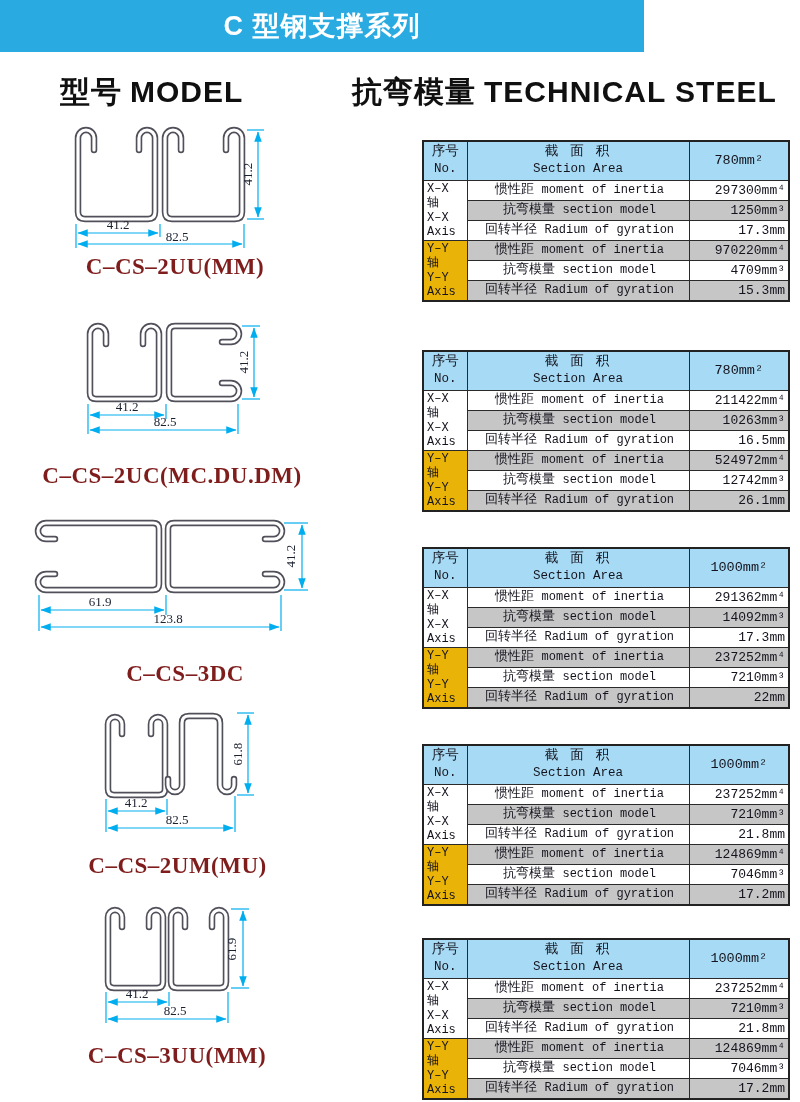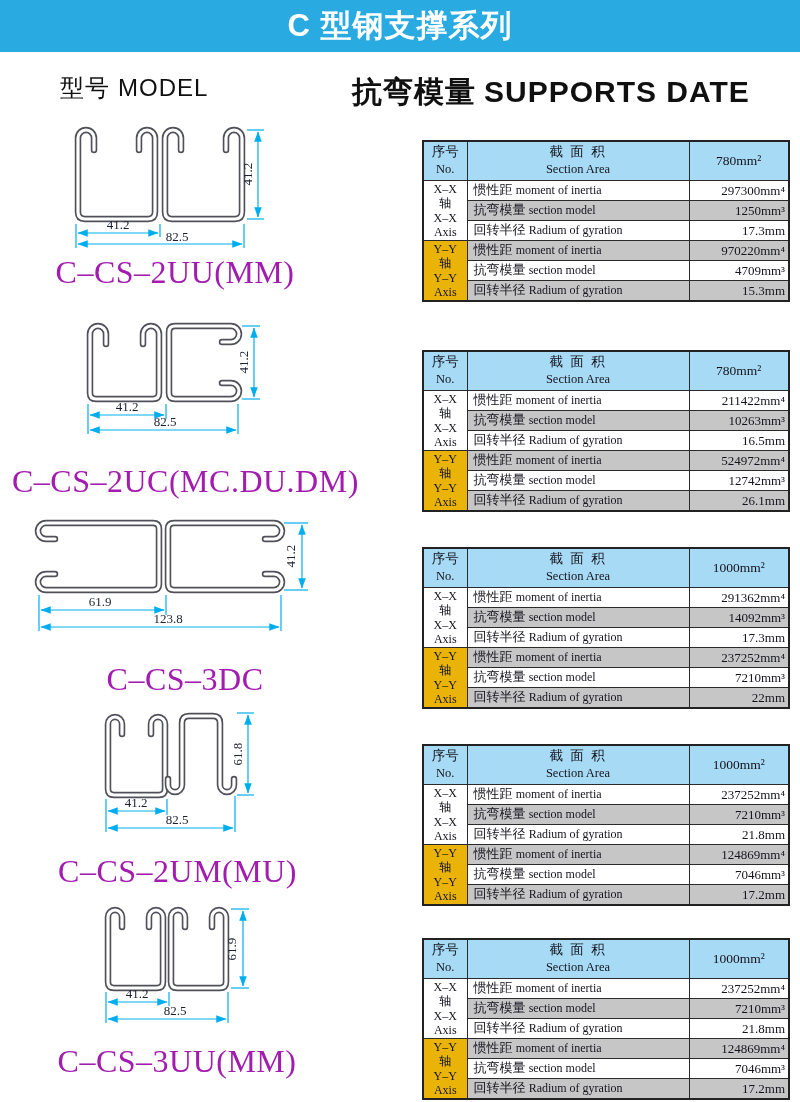--- a/index.html
+++ b/index.html
@@ -1,74 +1,74 @@
 <!DOCTYPE html>
 <html style="--banner_bg: #29abe2; --banner_text: #ffffff; --table_head_bg: #a7daf4; --row_gray: #c6c6c6; --dim_line: #00aeef; --profile: #50505a; --border: #222222;"><head>
 <meta charset="utf-8">
 <style>
   html,body{margin:0;padding:0;}
   body{width:800px;height:1102px;position:relative;background:#ffffff;overflow:hidden;
        font-family:"Liberation Sans","DejaVu Sans",sans-serif;}
   
-  .banner{position:absolute;left:0;top:0;width:800px;height:52px;background:var(--banner_bg,#29abe2);
+  .banner{position:absolute;left:0;top:0;width:644px;height:52px;background:var(--banner_bg,#29abe2);
           display:flex;align-items:center;justify-content:center;gap:26px;color:var(--banner_text,#fff);
-          font-weight:700;font-size:31px;letter-spacing:1px;white-space:nowrap;}
+          font-weight:700;font-size:27px;letter-spacing:1px;white-space:nowrap;}
   
-  .h-model{position:absolute;left:60px;top:72px;font-size:24px;font-weight:400;color:#101010;letter-spacing:1px;}
+  .h-model{position:absolute;left:60px;top:72px;font-size:30px;font-weight:700;color:#101010;letter-spacing:1px;}
   .h-tech{position:absolute;left:352px;top:72px;font-size:30px;font-weight:700;color:#101010;letter-spacing:1px;}
   .h-model .en,.h-tech .en{margin-left:8px;}
   
-  .cap{position:absolute;font-family:"Liberation Serif","DejaVu Serif",serif;font-size:32px;
-       color:#a21caf;text-align:center;letter-spacing:0.5px;white-space:nowrap;}
+  .cap{position:absolute;font-family:"Liberation Serif","DejaVu Serif",serif;font-size:23px;
+       color:#7f1d1d;text-align:center;letter-spacing:0.5px;white-space:nowrap;font-weight:bold;}
   .cap1{left:50px;top:254px;width:250px;}
   .cap2{left:12px;top:463px;width:320px;}
   .cap3{left:60px;top:661px;width:250px;}
   .cap4{left:50px;top:853px;width:255px;}
   .cap5{left:52px;top:1043px;width:250px;}
   
   .dg{position:absolute;}
   .dg1{left:55px;top:118px;}
   .dg2{left:70px;top:316px;}
   .dg3{left:25px;top:512px;}
   .dg4{left:85px;top:706px;}
   .dg5{left:85px;top:900px;}
   .po{fill:none;stroke:var(--profile,#50505a);stroke-width:6.5;stroke-linecap:round;stroke-linejoin:round;}
   .pi{fill:none;stroke:#ffffff;stroke-width:3.2;stroke-linecap:round;stroke-linejoin:round;}
   .dim{stroke:var(--dim_line,#00aeef);stroke-width:1.2;fill:none;}
   .dimt{font-family:"Liberation Serif","DejaVu Serif",serif;font-size:13px;fill:#1c2130;}
   
   .spec{position:absolute;left:422px;width:366px;border-collapse:collapse;table-layout:fixed;
-        font-family:Liberation Serif, serif;color:#14141e;background:#fff;
+        font-family:Liberation Mono, monospace;color:#14141e;background:#fff;
         border:2px solid var(--border,#222);padding-left:28px;}
   .t1{top:140px;} .t2{top:350px;} .t3{top:547px;} .t4{top:744px;} .t5{top:938px;}
   .spec td{border:1px solid #2a2a2a;height:19px;padding:0 3px;line-height:1.05;font-size:12.5px;overflow:hidden;}
   .spec .c1{width:44px;} .spec .c2{width:222px;} .spec .c3{width:100px;}
   .spec .hd td{height:38px;background:var(--table_head_bg,#a7daf4);text-align:center;font-size:13.5px;line-height:1.25;}
   .spec .hd .en{font-size:12.5px;letter-spacing:0;}
   .spec .hd td[data-name="col-header-section-area"]{letter-spacing:2px;}
-  .spec .axis{background:#fff;text-align:center;font-size:12px;line-height:1.2;}
-  .spec .lab{text-align:left;padding-left:6px;}
+  .spec .axis{background:#fff;font-size:12px;line-height:1.2;}
+  .spec .lab{text-align:center;padding-left:6px;}
   .spec .lab .zh{font-size:13px;}
   .spec .lab .en{font-size:12px;}
   .spec .val{text-align:right;font-size:13px;}
   .spec tr.g td{background:var(--row_gray,#c6c6c6);}
   .spec tr.g td.axis{background:#eab308;}
 </style>
 </head>
 <body>
 
 <div class="banner" data-name="page-banner">
   <span data-name="banner-title-zh">C 型钢支撑系列</span>
 </div>
 
 <div class="h-model" data-name="model-column-heading">
   <span data-name="model-heading-zh">型号</span><span class="en" data-name="model-heading-en">MODEL</span>
 </div>
 <div class="h-tech" data-name="technical-column-heading">
-  <span data-name="tech-heading-zh">抗弯模量</span><span class="en" data-name="tech-heading-en">SUPPORTS DATE</span>
+  <span data-name="tech-heading-zh">抗弯模量</span><span class="en" data-name="tech-heading-en">TECHNICAL STEEL</span>
 </div>
 
 <svg class="dg dg1" width="215" height="135" viewBox="0 0 215 135" data-name="diagram-c-cs-2uu">
   <defs>
     <marker id="m1" viewBox="0 0 10 10" refX="9" refY="5" markerWidth="9" markerHeight="9" orient="auto-start-reverse">
       <path d="M0,1.5 L9.5,5 L0,8.5 z" fill="#00aeef"></path>
     </marker>
     <path id="d1a" d="M 39 32 L 39 20 A 8 8 0 0 0 23 20 L 23 94 Q 23 101 30 101 L 93 101 Q 100 101 100 94 L 100 20 A 8 8 0 0 0 84 20 L 84 32"></path>
     <path id="d1b" d="M 126 32 L 126 20 A 8 8 0 0 0 110 20 L 110 94 Q 110 101 117 101 L 180 101 Q 187 101 187 94 L 187 20 A 8 8 0 0 0 171 20 L 171 32"></path>
   </defs>

